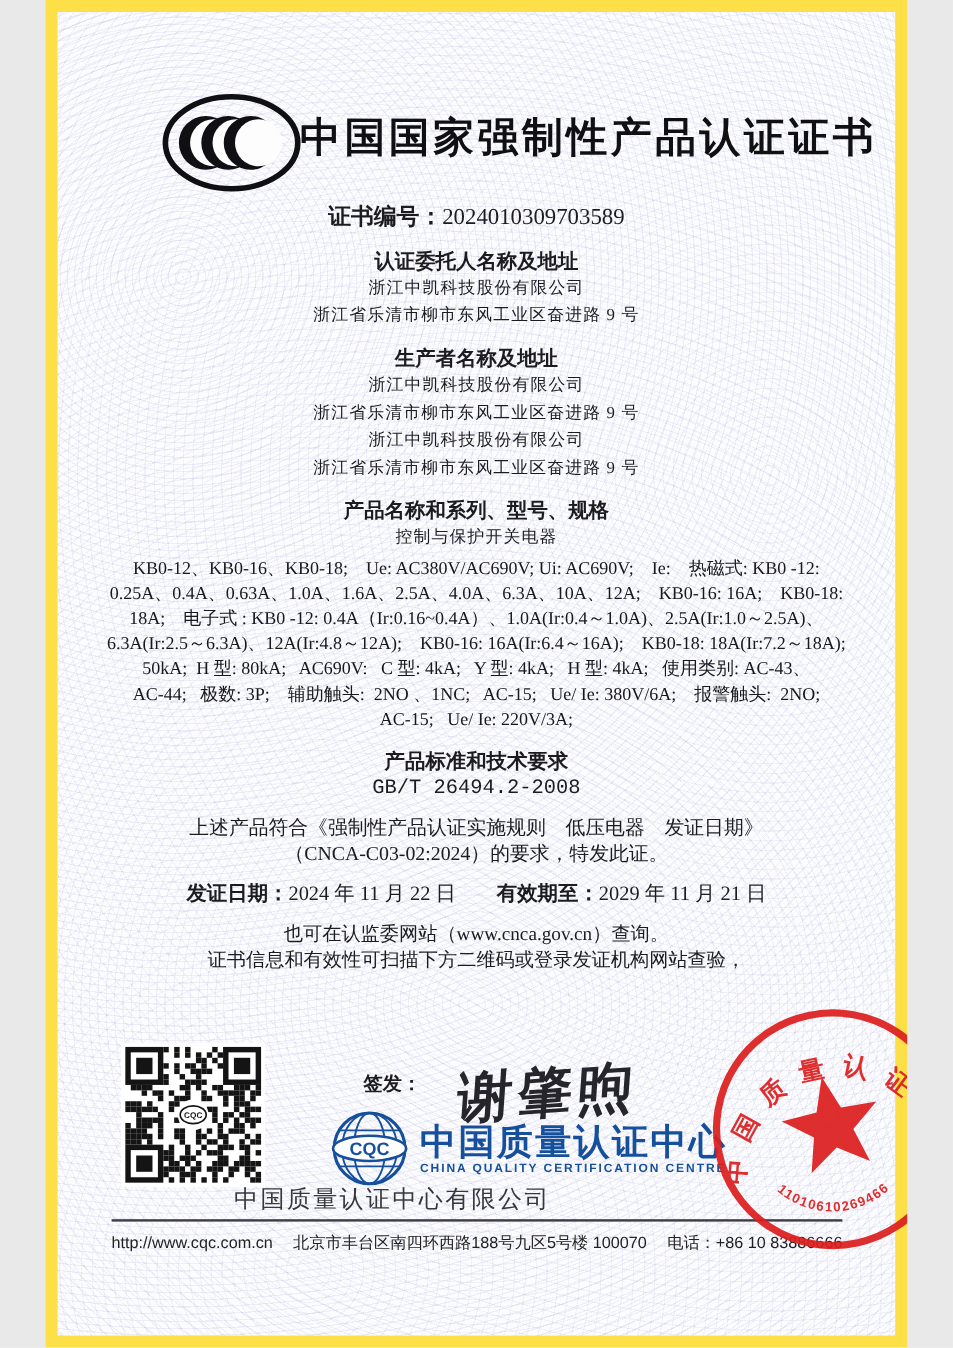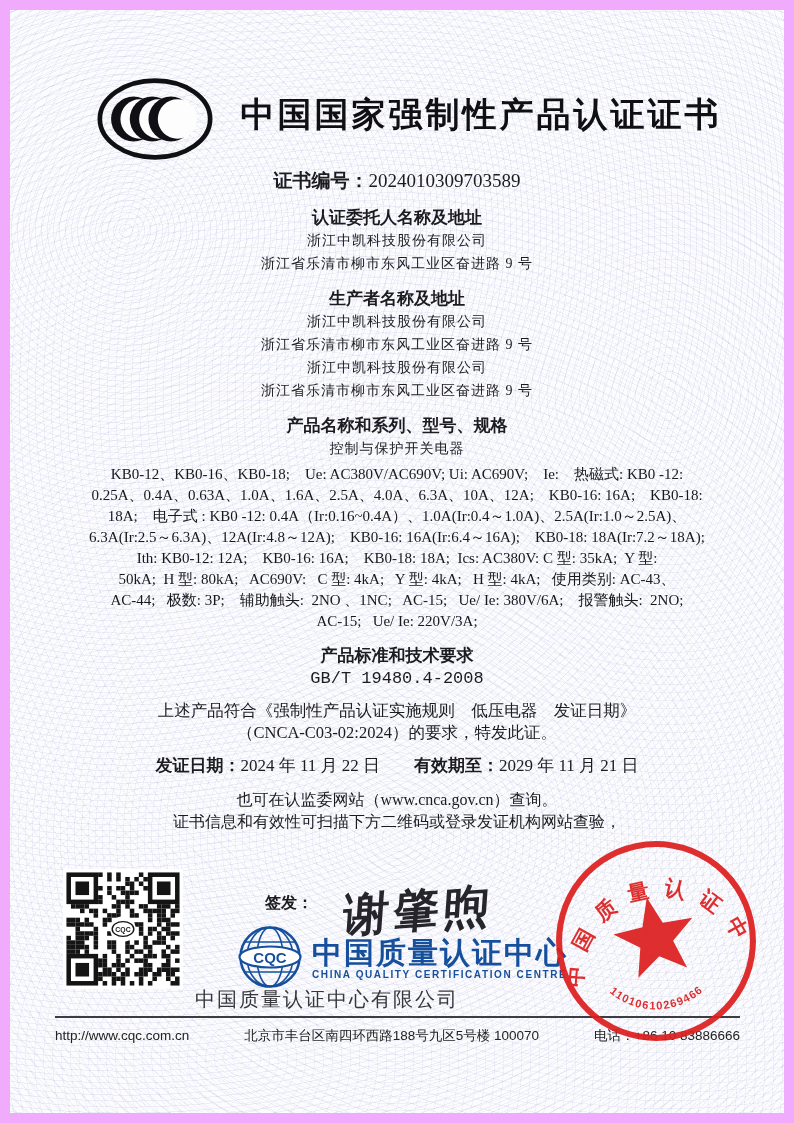--- a/index.html
+++ b/index.html
@@ -1,17 +1,17 @@
 <!DOCTYPE html>
 <html><head>
 <meta charset="utf-8">
 <style>
   html,body{margin:0;padding:0;background:#e9e9e9;}
   .page{
-    position:relative;width:794px;height:1123px;margin:0 auto;background:#f0abfc;
+    position:relative;width:718px;height:1123px;margin:0 auto;background:#fde047;
     font-family:"Liberation Serif","DejaVu Serif",serif;color:#1b1b20;overflow:hidden;
   }
   .guilloche{
     position:absolute;inset:10px;z-index:0;
     background-color:#fcfcfe;
     background-image:
       repeating-radial-gradient(circle at 15% 20%, rgba(105,115,185,.10) 0 1px, rgba(0,0,0,0) 1px 6px),
       repeating-radial-gradient(circle at 85% 35%, rgba(105,115,185,.08) 0 1px, rgba(0,0,0,0) 1px 8px),
       repeating-radial-gradient(circle at 50% 75%, rgba(105,115,185,.08) 0 1px, rgba(0,0,0,0) 1px 7px),
       repeating-radial-gradient(circle at 30% 95%, rgba(105,115,185,.07) 0 1px, rgba(0,0,0,0) 1px 9px);
@@ -108,30 +108,29 @@
       </div>
 
       <div>
         <div class="sec-heading">产品名称和系列、型号、规格</div>
         <div class="sec-line">控制与保护开关电器</div>
         <div class="spec">
           <div class="spec-line">KB0-12、KB0-16、KB0-18;    Ue: AC380V/AC690V; Ui: AC690V;    Ie:    热磁式: KB0 -12:</div>
           <div class="spec-line">0.25A、0.4A、0.63A、1.0A、1.6A、2.5A、4.0A、6.3A、10A、12A;    KB0-16: 16A;    KB0-18:</div>
           <div class="spec-line">18A;    电子式 : KB0 -12: 0.4A（Ir:0.16~0.4A）、1.0A(Ir:0.4～1.0A)、2.5A(Ir:1.0～2.5A)、</div>
           <div class="spec-line">6.3A(Ir:2.5～6.3A)、12A(Ir:4.8～12A);    KB0-16: 16A(Ir:6.4～16A);    KB0-18: 18A(Ir:7.2～18A);</div>
-          <div class="spec-line">Ith: KB0-12: 12A;    KB0-16: 16A;    KB0-18: 18A;  Ics: AC380V: C 型: 35kA;  Y 型:</div>
           <div class="spec-line">50kA;  H 型: 80kA;   AC690V:   C 型: 4kA;   Y 型: 4kA;   H 型: 4kA;   使用类别: AC-43、</div>
           <div class="spec-line">AC-44;   极数: 3P;    辅助触头:  2NO 、1NC;   AC-15;   Ue/ Ie: 380V/6A;    报警触头:  2NO;</div>
           <div class="spec-line">AC-15;   Ue/ Ie: 220V/3A;</div>
         </div>
       </div>
 
       <div>
         <div class="sec-heading">产品标准和技术要求</div>
-        <div class="std-val">GB/T 19480.4-2008</div>
+        <div class="std-val">GB/T 26494.2-2008</div>
       </div>
 
       <div class="compliance">
         <div class="comp-line">上述产品符合《强制性产品认证实施规则　低压电器　发证日期》</div>
         <div class="comp-line">（CNCA-C03-02:2024）的要求，特发此证。</div>
       </div>
 
       <div class="dates">
         <span class="lbl">发证日期：</span><span>2024 年 11 月 22 日</span><span class="gap"></span><span class="lbl">有效期至：</span><span>2029 年 11 月 21 日</span>
       </div>

